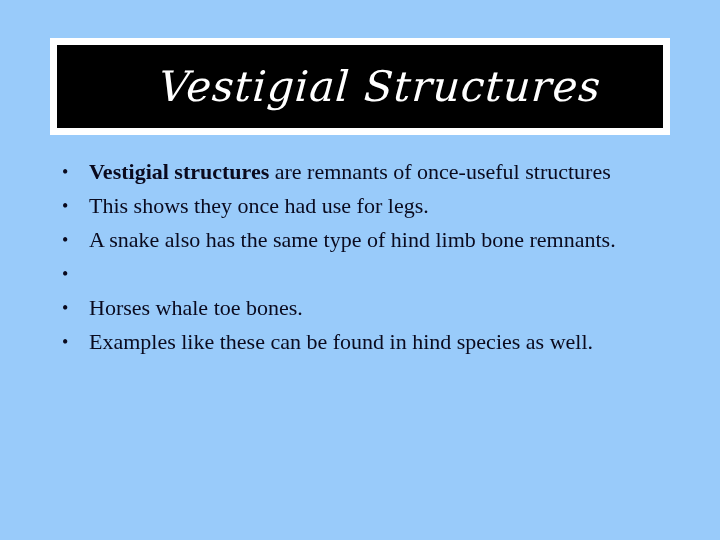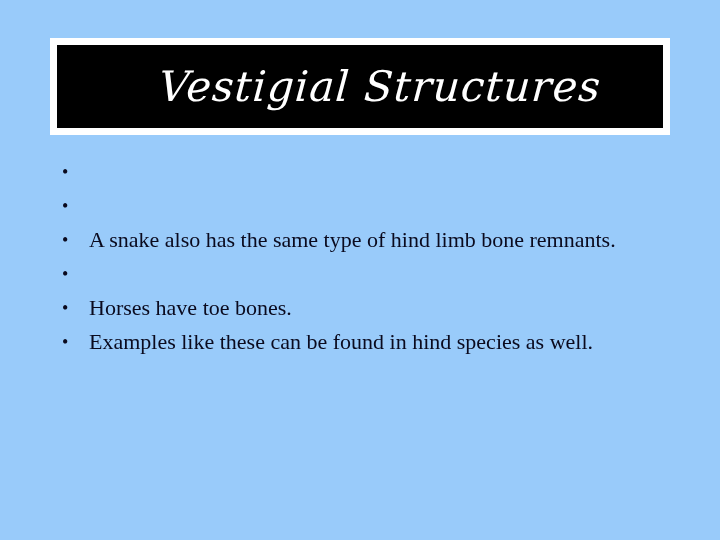--- a/index.html
+++ b/index.html
@@ -73,42 +73,44 @@
 <body>
 
 <div class="slide">
   <div class="title-box">
     <div class="title-text">Vestigial Structures</div>
   </div>
   <div class="bullet-list">
       <div class="bullet-item">
         <div class="bullet-marker">•</div>
         <div class="bullet-text">
+          <div class="bullet-line"><span class="bold">Vestigial structures</span><span> are remnants of once-useful structures</span></div>
         </div>
       </div>
       <div class="bullet-item">
         <div class="bullet-marker">•</div>
         <div class="bullet-text">
+          <div class="bullet-line"><span>This shows they once had use for legs.</span></div>
         </div>
       </div>
       <div class="bullet-item">
         <div class="bullet-marker">•</div>
         <div class="bullet-text">
           <div class="bullet-line"><span>A snake also has the same type of hind limb bone remnants.</span></div>
         </div>
       </div>
       <div class="bullet-item">
         <div class="bullet-marker">•</div>
         <div class="bullet-text">
         </div>
       </div>
       <div class="bullet-item">
         <div class="bullet-marker">•</div>
         <div class="bullet-text">
-          <div class="bullet-line"><span>Horses have toe bones.</span></div>
+          <div class="bullet-line"><span>Horses whale toe bones.</span></div>
         </div>
       </div>
       <div class="bullet-item">
         <div class="bullet-marker">•</div>
         <div class="bullet-text">
           <div class="bullet-line"><span>Examples like these can be found in hind species as well.</span></div>
         </div>
       </div>
     </div>
 </div>

